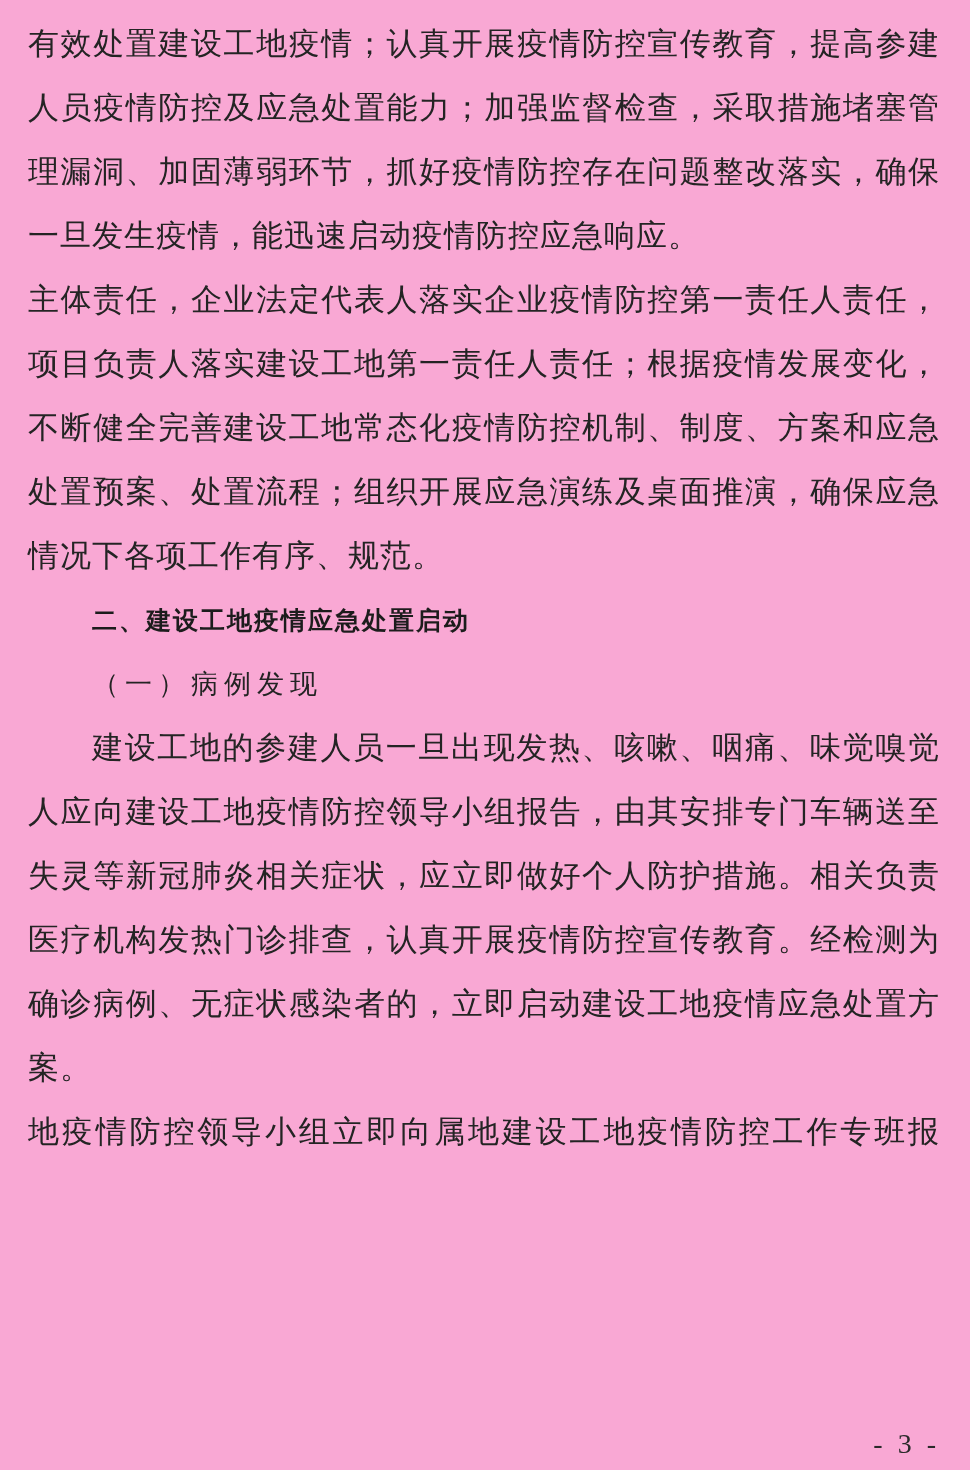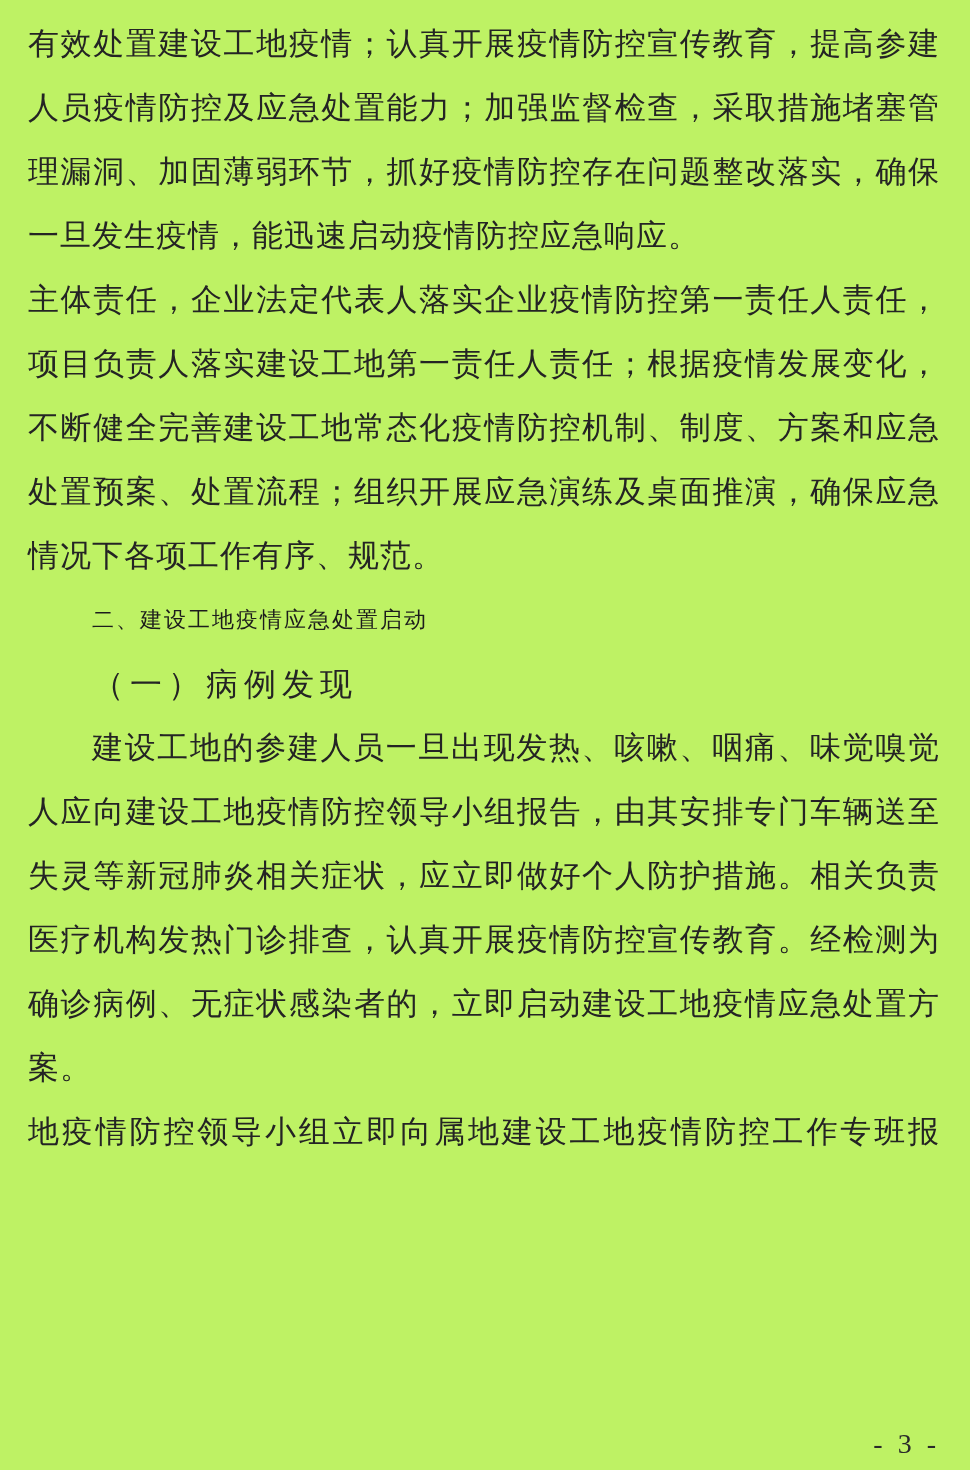--- a/index.html
+++ b/index.html
@@ -5,21 +5,21 @@
   html, body {
     margin: 0;
     padding: 0;
     background: #e8e8e8;
   }
   .page {
     position: relative;
     width: 970px;
     height: 1470px;
     margin: 0 auto;
-    background: #bef264;
+    background: #f9a8d4;
     overflow: hidden;
     color: #242424;
     font-family: "Liberation Serif", "DejaVu Serif", serif;
   }
   .body-text {
     position: absolute;
     left: 28px;
     top: 12px;
     width: 912px;
   }
@@ -36,27 +36,27 @@
     text-align: justify;
     text-align-last: justify;
     text-justify: inter-character;
   }
   
   .line.indent {
     padding-left: 64px;
   }
   .line.heading-bold {
     font-family: "Liberation Sans", "DejaVu Sans", sans-serif;
-    font-weight: 400;
-    font-size: 22px;
+    font-weight: 700;
+    font-size: 25px;
     letter-spacing: 2px;
     color: #1c1c1c;
   }
   .line.heading-kai {
-    font-size: 32px;
+    font-size: 27px;
     letter-spacing: 6px;
   }
   .page-number {
     position: absolute;
     right: 30px;
     bottom: 10px;
     font-size: 28px;
     letter-spacing: 4px;
     color: #2a2a2a;
     font-family: "Liberation Serif", "DejaVu Serif", serif;

